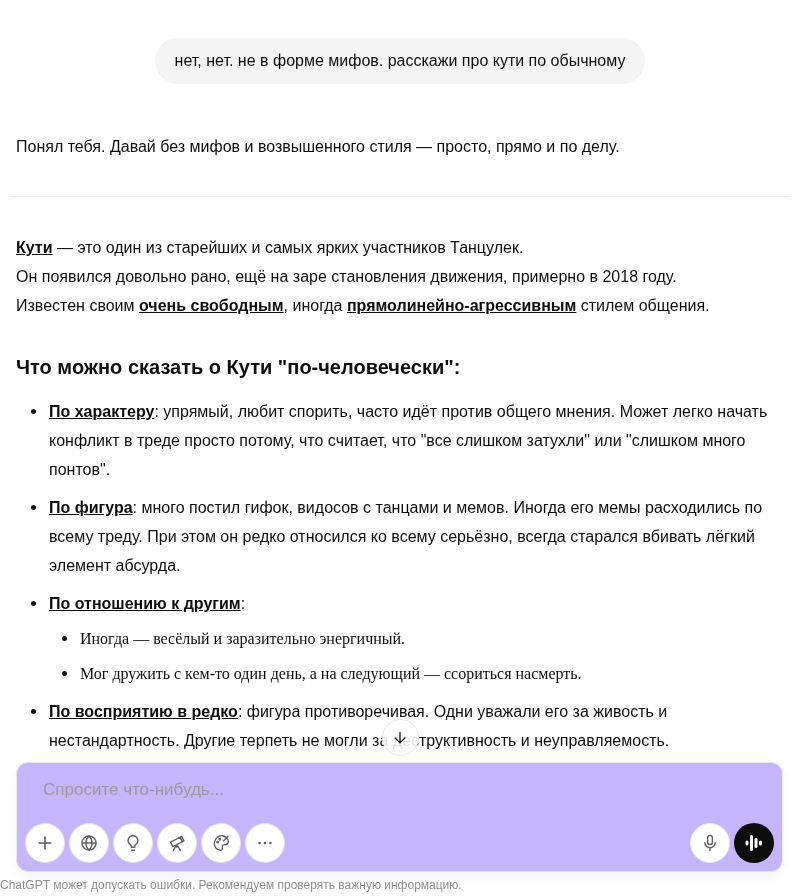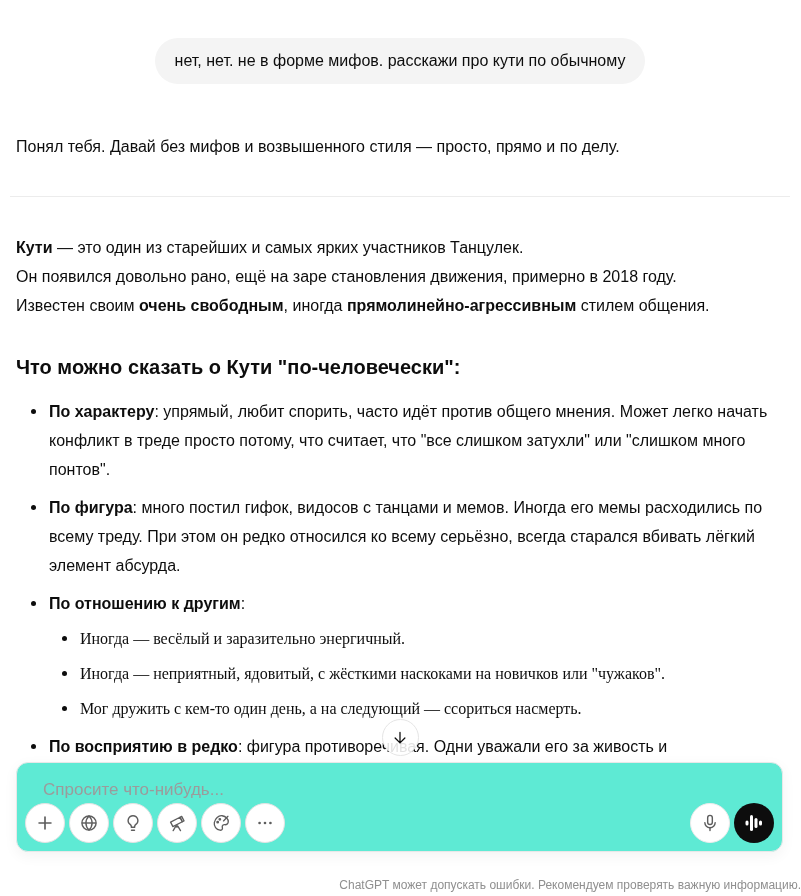--- a/index.html
+++ b/index.html
@@ -37,34 +37,34 @@
   ul.main-list > li::before {
     content: ""; position: absolute; left: -18px; top: 12px;
     width: 5px; height: 5px; border-radius: 50%; background: #0d0d0d;
   }
   ul.sub-list { list-style: none; padding-left: 31px; margin-top: 6px; font-family: Liberation Serif, serif; }
   ul.sub-list > li { position: relative; line-height: 29px; margin-bottom: 6px; }
   ul.sub-list > li::before {
     content: ""; position: absolute; left: -18px; top: 12px;
     width: 5px; height: 5px; border-radius: 50%; background: #0d0d0d;
   }
-  strong { font-weight: 700; }
+  strong { font-weight: 700; text-decoration: underline; }
 
   .scroll-down {
     position: absolute; left: calc(50% - 19px); top: 719px;
     width: 37px; height: 37px; border-radius: 50%;
     background: rgba(255,255,255,0.88);
     border: 1px solid #e5e5e5;
     display: flex; align-items: center; justify-content: center;
     cursor: pointer; padding: 0;
   }
 
   .composer {
-    position: absolute; left: 16px; top: 762px; width: 767px; height: 90px;
-    background: #5eead4;
+    position: absolute; left: 16px; top: 762px; width: 767px; height: 110px;
+    background: #c4b5fd;
     border: 1px solid #e8e8e8;
     border-radius: 12px;
     box-shadow: 0 4px 14px rgba(0,0,0,0.05);
   }
   .composer-input {
     display: block; width: calc(100% - 52px); margin: 17px 26px 0;
     border: none; outline: none;
     font-family: "Liberation Sans", sans-serif;
     font-size: 17px; color: #0d0d0d; background: transparent;
   }
@@ -83,21 +83,21 @@
   .mic-btn { border-color: #ececec; }
   .voice-btn {
     width: 40px; height: 40px; border-radius: 50%;
     background: #0d0d0d; border: none;
     display: flex; align-items: center; justify-content: center;
     cursor: pointer; padding: 0; flex: 0 0 auto;
   }
 
   .footer {
     position: absolute; bottom: 3px; left: 0; width: 100%;
-    text-align: right; font-size: 12px; line-height: 16px; color: #8f8f8f;
+    text-align: left; font-size: 12px; line-height: 16px; color: #8f8f8f;
   }
 </style>
 </head>
 <body>
 
 <div class="chat">
 
   <div class="user-row">
     <div class="user-bubble">нет, нет. не в форме мифов. расскажи про кути по обычному</div>
   </div>
@@ -114,21 +114,20 @@
     </div>
 
     <h3 class="section-heading">Что можно сказать о Кути "по-человечески":</h3>
 
     <ul class="main-list">
       <li><strong>По характеру</strong><span>: упрямый, любит спорить, часто идёт против общего мнения. Может легко начать конфликт в треде просто потому, что считает, что "все слишком затухли" или "слишком много понтов".</span></li>
       <li><strong>По фигура</strong><span>: много постил гифок, видосов с танцами и мемов. Иногда его мемы расходились по всему треду. При этом он редко относился ко всему серьёзно, всегда старался вбивать лёгкий элемент абсурда.</span></li>
       <li><strong>По отношению к другим</strong><span>:</span>
         <ul class="sub-list">
           <li>Иногда — весёлый и заразительно энергичный.</li>
-          <li>Иногда — неприятный, ядовитый, с жёсткими наскоками на новичков или "чужаков".</li>
           <li>Мог дружить с кем-то один день, а на следующий — ссориться насмерть.</li>
         </ul>
       </li>
       <li><strong>По восприятию в редко</strong><span>: фигура противоречивая. Одни уважали его за живость и нестандартность. Другие терпеть не могли за деструктивность и неуправляемость.</span></li>
     </ul>
   </div>
 </div>
 
 <button class="scroll-down">
   <span style="display:flex">

